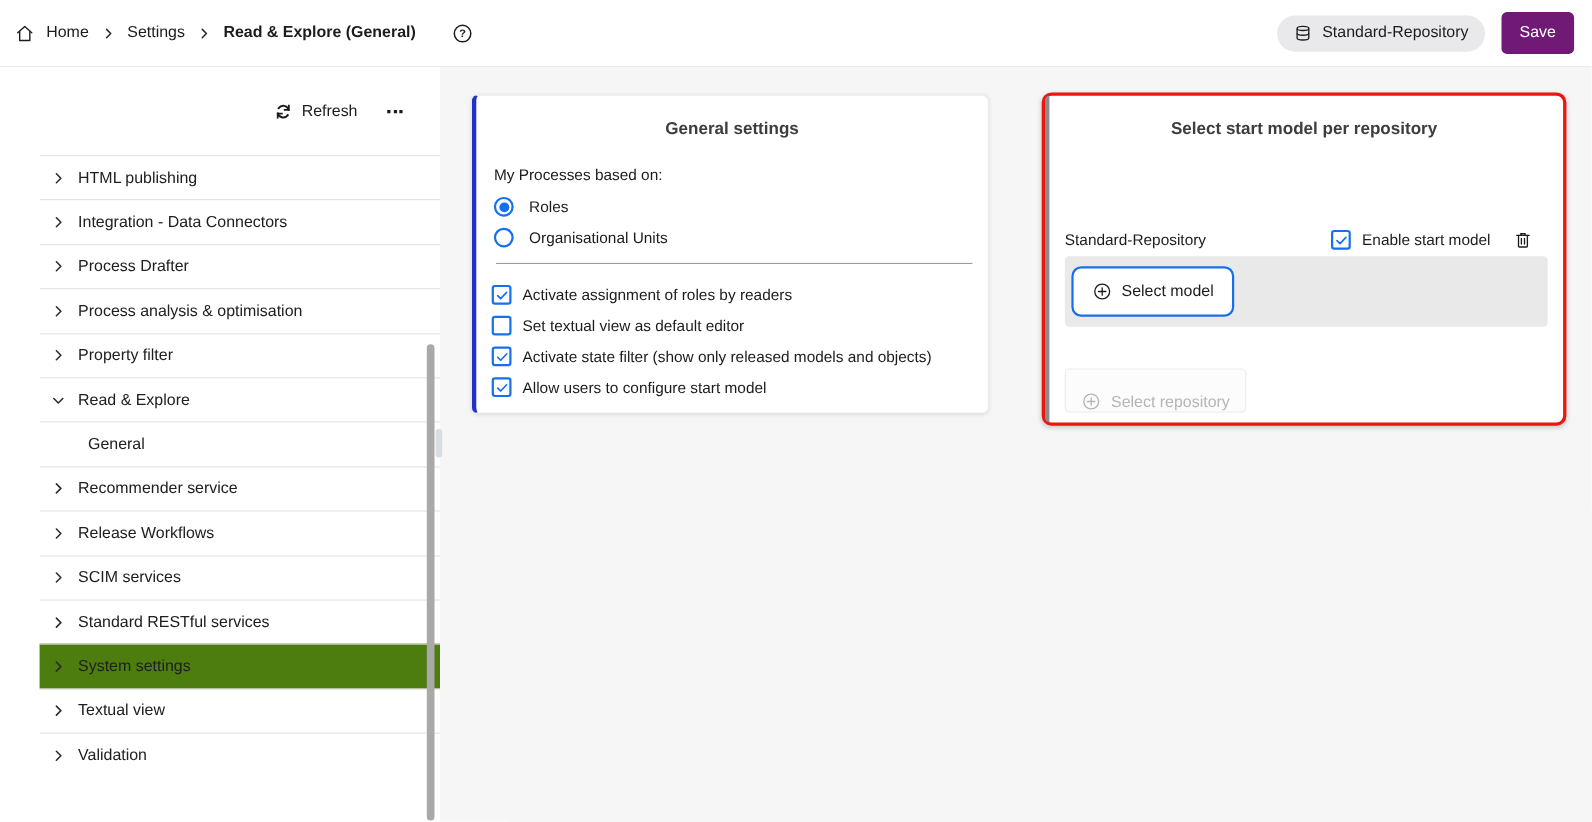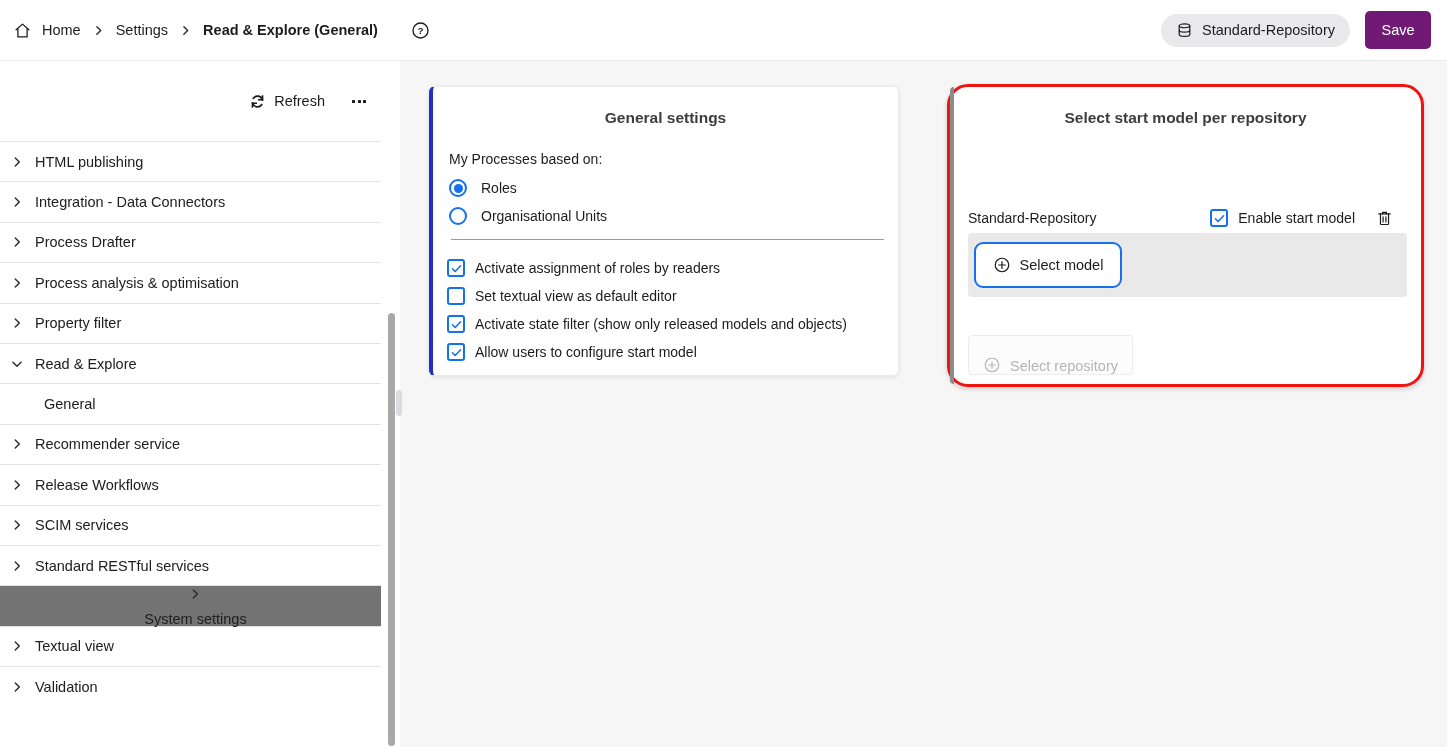--- a/index.html
+++ b/index.html
@@ -45,29 +45,29 @@
     height:80px; display:flex; align-items:center; justify-content:flex-end;
     padding-right:34px; gap:27px;
   }
   .refresh-btn {
     display:flex; align-items:center; gap:9px; background:none; border:none;
     font-size:14.5px; font-family:inherit; color:#1c1c1c; cursor:pointer;
   }
   .more-btn { background:none; border:none; cursor:pointer; display:flex; gap:2.5px; align-items:center; }
   .more-btn i { width:3px; height:3px; background:#1c1c1c; border-radius:0.5px; display:block; }
 
-  .nav-list { width:381px; }
+  .nav-list { width:381px;margin-left:36px; }
   .nav-item {
     height:40.4px; display:flex; align-items:center; gap:9px;
     padding-left:10px; border-top:1px solid #e3e3e3; cursor:pointer;
     color:#202020;
   }
   .nav-item .chev { display:flex; align-items:center; width:16px; flex:0 0 16px; }
   .nav-item.child { padding-left:44px; }
-  .nav-item.highlight { background:#737373;flex-direction:column; }
+  .nav-item.highlight { background:#4d7c0f; }
 
   .scroll-thumb {
     position:absolute; left:388px; top:252px; width:7px; height:433px;
     background:#a9a9a9; border-radius:4px;
   }
   .resize-handle {
     position:absolute; left:396px; top:390px; width:6px; height:26px;
     background:#d9dce1; border-radius:3px; z-index:6;
   }
 
@@ -98,21 +98,21 @@
   .cb-row.c1 { top:171px; } .cb-row.c2 { top:199px; } .cb-row.c3 { top:227px;justify-content:space-between; } .cb-row.c4 { top:255px; }
   .checkbox {
     width:18px; height:18px; border:2px solid #1570ef; border-radius:3px;
     background:#fff; display:flex; align-items:center; justify-content:center; cursor:pointer; flex:0 0 18px;
   }
   .label-text { font-size:14px; color:#1c1c1c; }
 
   
   .card-start {
     position:absolute; left:547px; top:23px; width:477px; height:303px;
-    background:#fff; border:3px solid #ee1511; border-radius:21px;
+    background:#fff; border:3px solid #ee1511; border-radius:9px;
     box-shadow:0 2px 5px rgba(0,0,0,0.18);
   }
   .sc-accent { position:absolute; left:0; top:0; bottom:0; width:4px; background:#8b8b8b; border-radius:5px 0 0 5px; }
   .sc-title { position:absolute; top:22px; left:0; right:0; text-align:center;
     font-weight:bold; font-size:15.5px; color:#3d3d3d; }
   .sc-row { position:absolute; top:121px; left:18px; right:28px;
     display:flex; align-items:center; justify-content:space-between; height:20px; }
   .sc-row-right { display:flex; align-items:center; gap:10px; }
   .trash-btn { background:none; border:none; cursor:pointer; margin-left:11px; display:flex; }
   .sc-strip { position:absolute; top:146px; left:18px; width:439px; height:64px;

